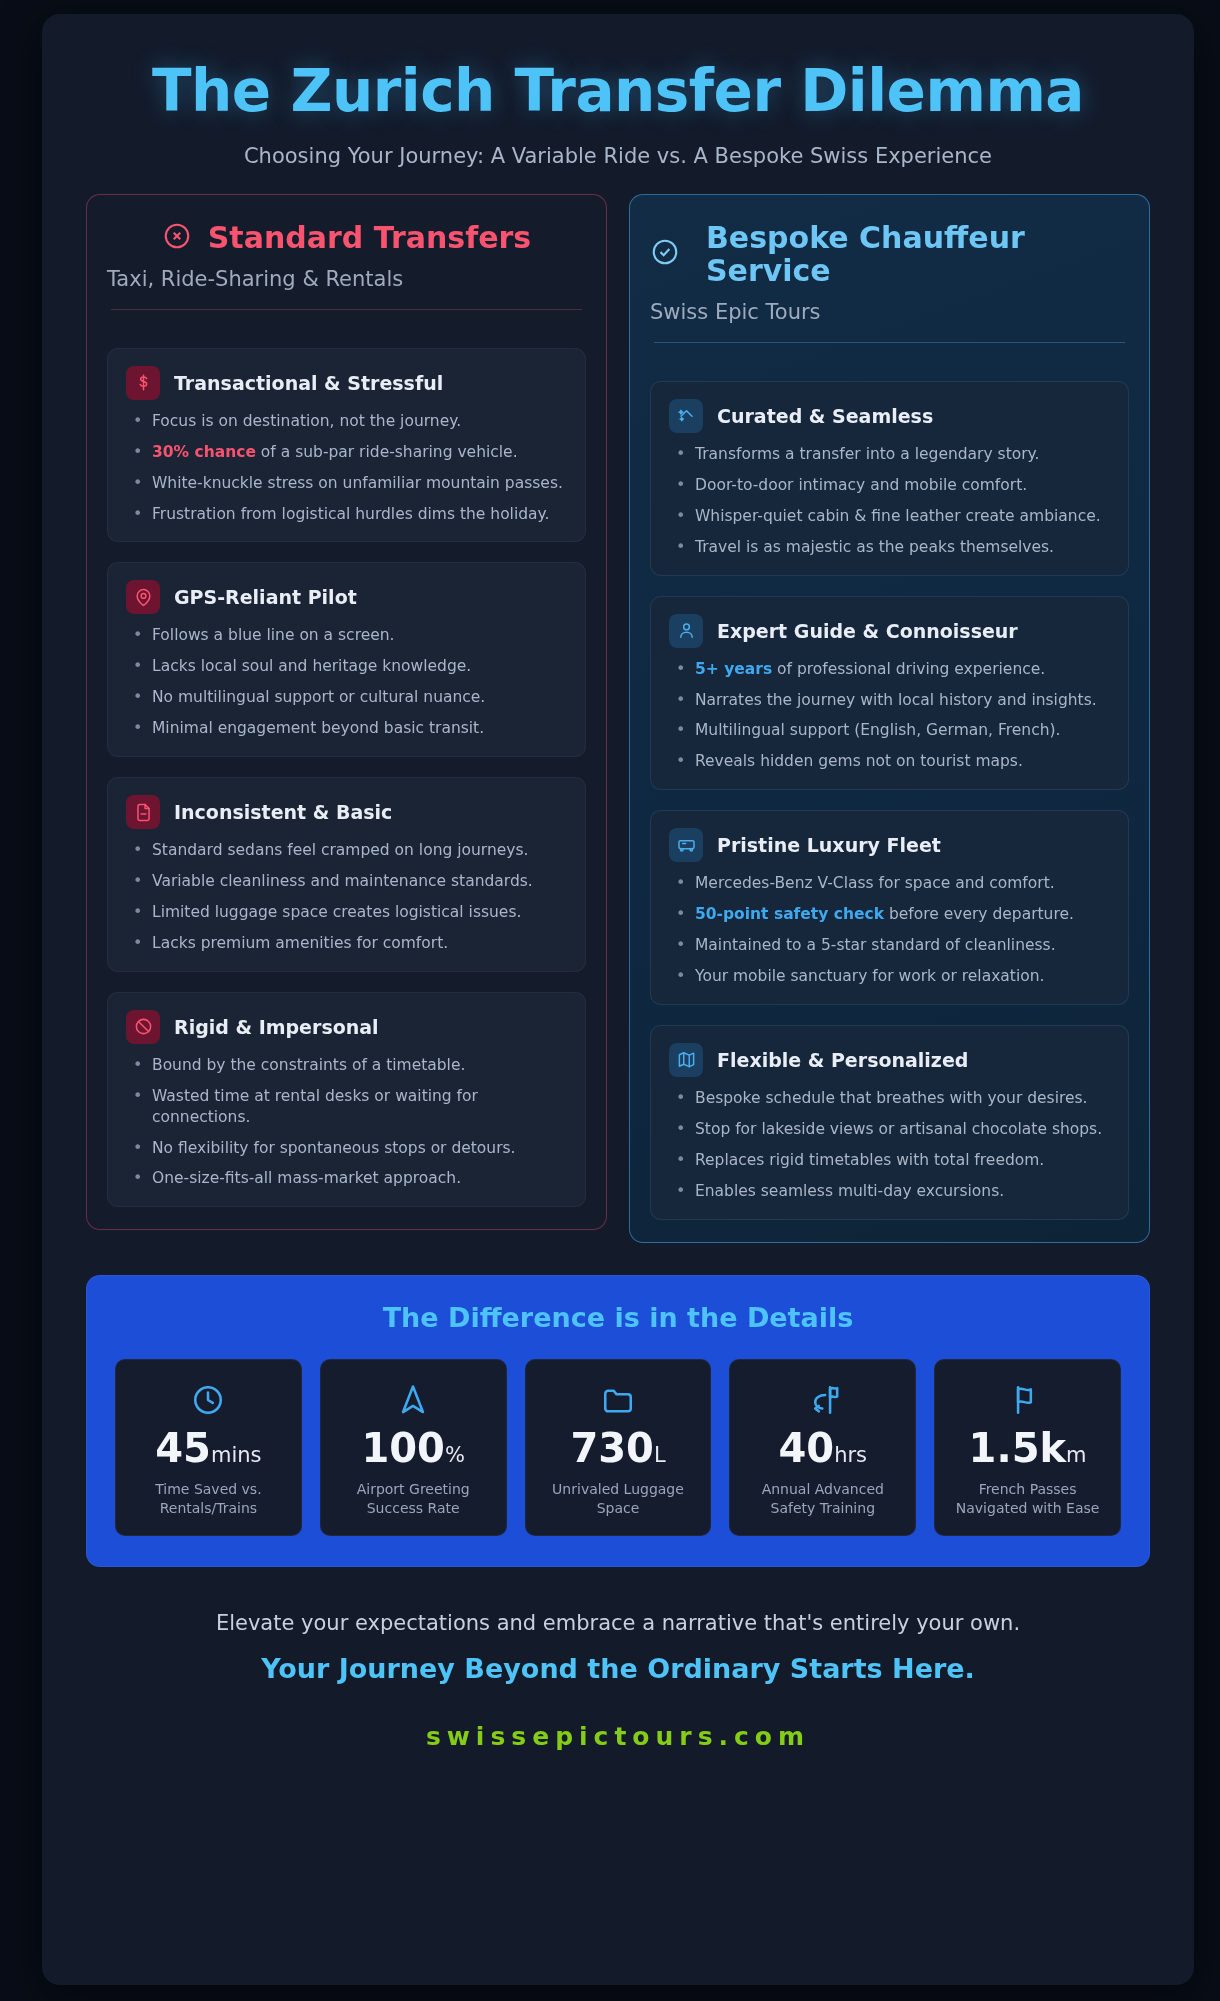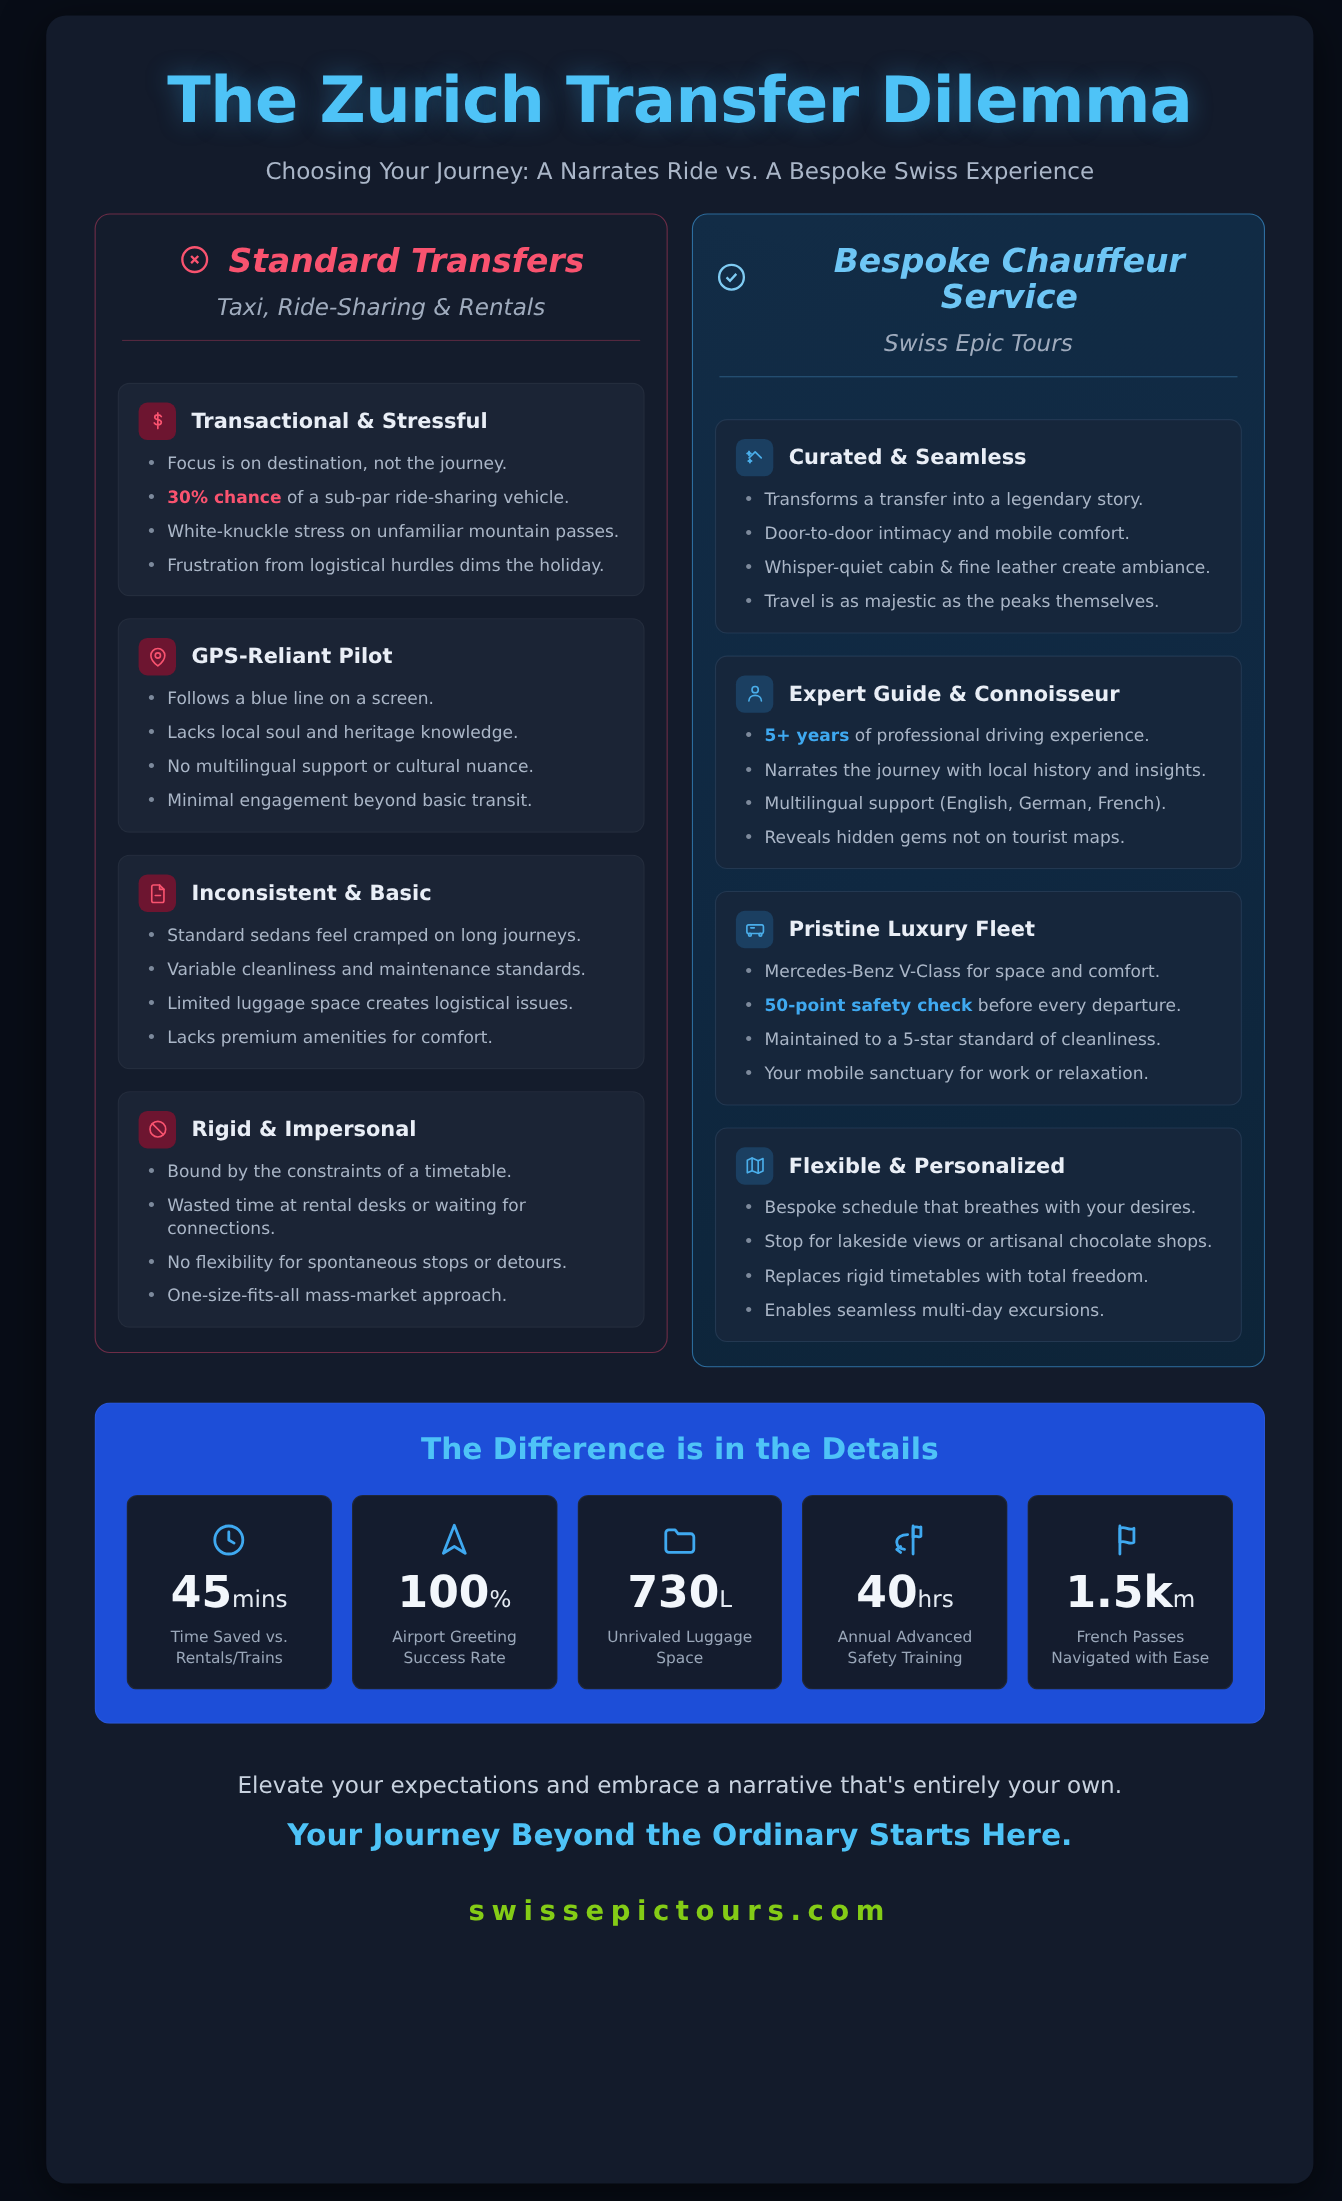--- a/index.html
+++ b/index.html
@@ -42,21 +42,21 @@
   .cols{ display:flex; gap:22px; padding:0 2px; align-items:flex-start; }
   .col{ flex:1 1 0; border-radius:14px; padding:26px 20px 22px; }
   .col.bad{
     background:#141c2c;
     border:1px solid rgba(236,70,110,.42);
   }
   .col.good{
     background:linear-gradient(160deg,#122c46 0%,#0f2841 55%,#0d2438 100%);
     border:1px solid rgba(70,165,235,.55);
   }
-  .colhead{ text-align:center; position:relative; padding-bottom:18px;font-style:italic; }
+  .colhead{ position:relative; padding-bottom:18px; }
   .colhead .row{
     display:flex; align-items:center; justify-content:center; gap:16px;
   }
   .colhead h2{ font-size:30px; font-weight:bold; line-height:1.12; }
   .col.bad h2{ color:#f9536f; }
   .col.good h2{ color:#6ec6f5; }
   .col.good .row{ gap:26px; }
   .colhead .tag{ margin-top:12px; font-size:21px; color:#9fabbd; }
   .divider{ height:1px; margin:18px 4px 0; }
   .col.bad .divider{ background:rgba(236,70,110,.30); }
@@ -125,21 +125,21 @@
 </style>
 </head>
 <body>
 
 <div class="page">
  <div class="sheet">
   <div class="inner">
 
   <div class="hdr">
     <h1>The Zurich Transfer Dilemma</h1>
-    <div class="sub">Choosing Your Journey: A Narrates Ride vs. A Bespoke Swiss Experience</div>
+    <div class="sub">Choosing Your Journey: A Variable Ride vs. A Bespoke Swiss Experience</div>
   </div>
 
   <div class="cols">
 
     <div class="col bad">
       <div class="colhead">
         <div class="row">
           <span>
             <svg width="30" height="30" viewBox="0 0 24 24" fill="none" stroke="#f9536f" stroke-width="1.7">
               <circle cx="12" cy="12" r="9"></circle>

